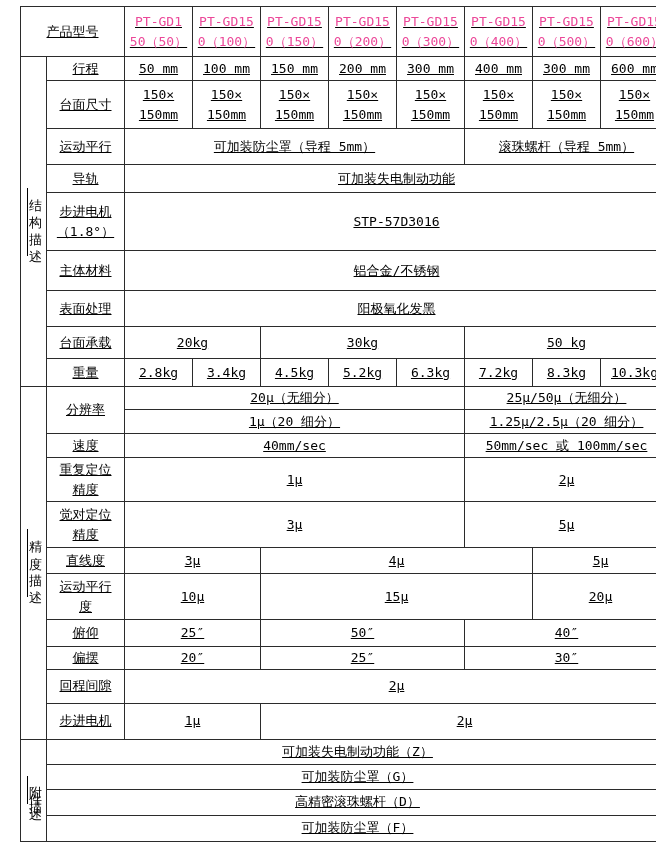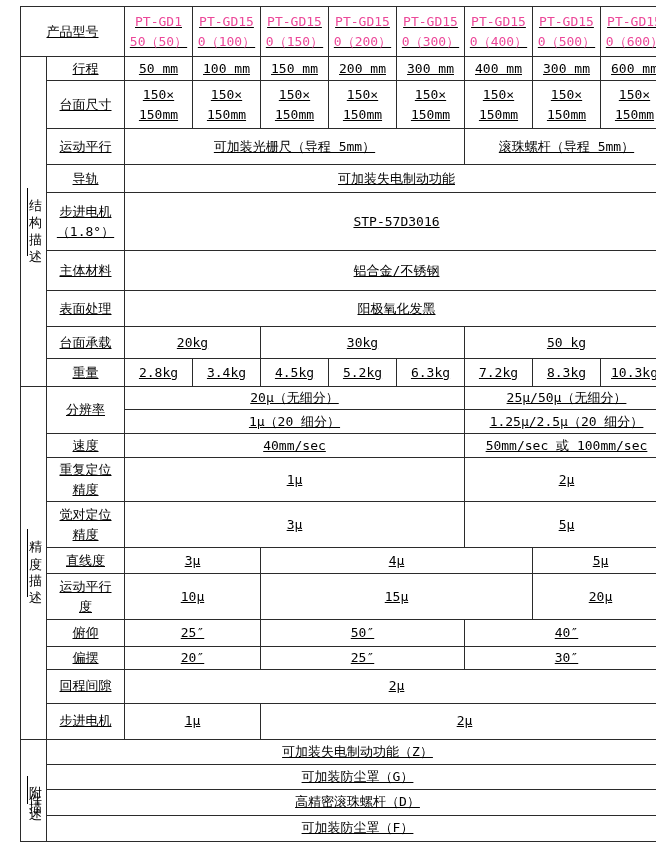--- a/index.html
+++ b/index.html
@@ -124,21 +124,21 @@
       <td class="two-line">150×
 150mm</td>
       <td class="two-line">150×
 150mm</td>
       <td class="two-line">150×
 150mm</td>
     </tr>
 
     <tr style="height:36px">
       <td>运动平行</td>
-      <td colspan="5">可加装光栅尺（导程 5mm）</td>
+      <td colspan="5">可加装防尘罩（导程 5mm）</td>
       <td colspan="3">滚珠螺杆（导程 5mm）</td>
     </tr>
 
     <tr style="height:28px">
       <td>导轨</td>
       <td colspan="8">可加装失电制动功能</td>
     </tr>
 
     <tr style="height:58px">
       <td class="two-line">步进电机

